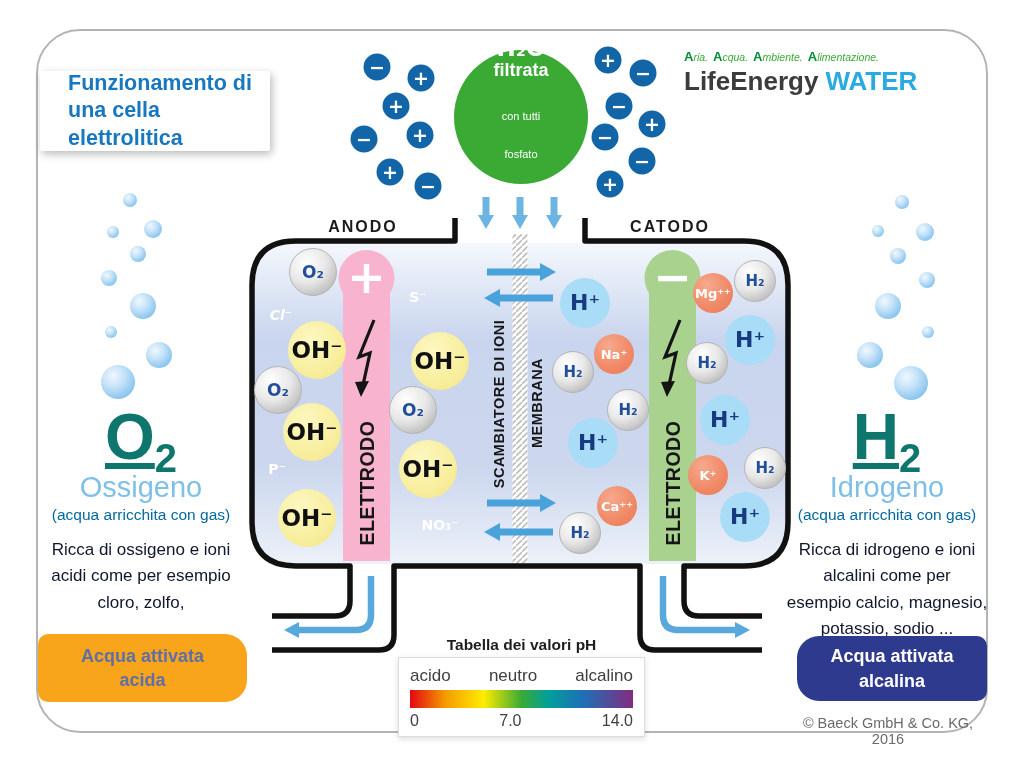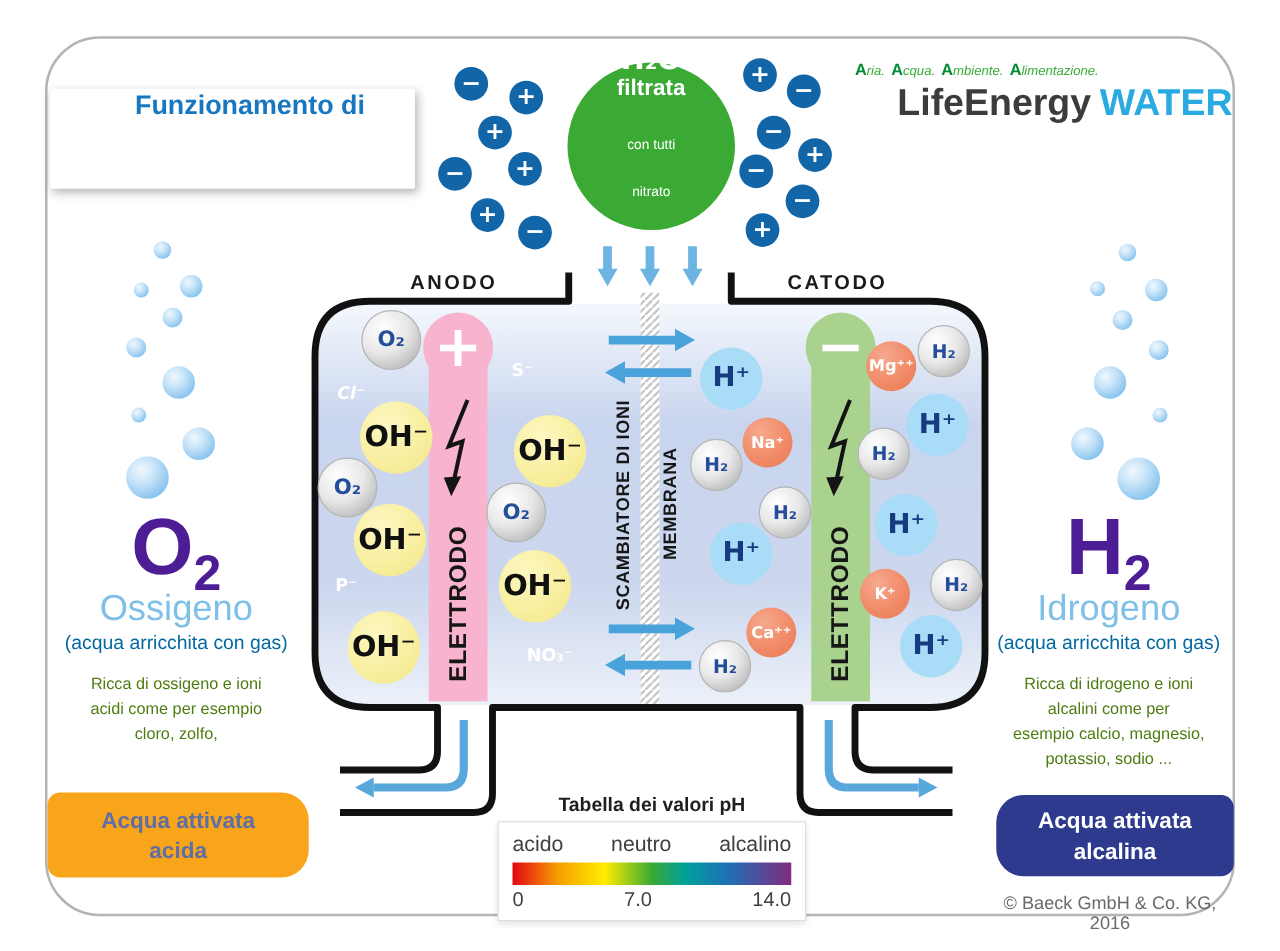--- a/index.html
+++ b/index.html
@@ -4,35 +4,35 @@
 <style>
   html,body{margin:0;padding:0;background:#fff;}
   .canvas{position:relative;width:1024px;height:761px;background:#fff;overflow:hidden;
           font-family:"Liberation Sans",sans-serif;color:#222;}
   .frame{position:absolute;left:36px;top:29px;width:948px;height:700px;
          border:2px solid #b4b4b4;border-radius:44px;}
   .layer{position:absolute;inset:0;pointer-events:none;}
   svg.diagram{position:absolute;left:0;top:0;}
 
   
-  .title-box{position:absolute;left:40px;top:71px;width:292px;height:80px;background:#fff;
+  .title-box{position:absolute;left:40px;top:71px;width:230px;height:80px;background:#fff;
              box-shadow:2px 3px 8px rgba(0,0,0,.28);border-radius:2px;
-             display:flex;flex-direction:row;justify-content:center;padding-left:28px;box-sizing:border-box;}
+             display:flex;flex-direction:column;justify-content:center;padding-left:28px;box-sizing:border-box;}
   .title-box div{font-size:21.5px;font-weight:bold;color:#1878bf;line-height:1.28;}
 
   .logo{position:absolute;left:684px;top:47px;width:302px;}
   .tagline{display:flex;gap:5px;align-items:baseline;white-space:nowrap;}
   .tag-cap{font-size:13px;font-weight:800;color:#008d36;}
   .tag-rest{font-size:10.5px;font-style:italic;color:#3aaa35;}
   .brand{display:flex;align-items:center;margin-top:1px;font-weight:800;font-size:45px;
          letter-spacing:-1.5px;line-height:1;}
   .brand .si,.brand .ur{color:#129e3f;}
   .brand .salute{color:#0a8038;margin-left:9px;}
   .brand svg{margin:0 1px;}
-  .subbrand{text-align:right;margin-top:3px;font-size:30px;line-height:1;white-space:nowrap;}
+  .subbrand{margin-top:3px;font-size:26px;line-height:1;white-space:nowrap;}
   .subbrand .life{color:#3c3c3b;font-weight:700;}
   .subbrand .water{color:#29abe2;font-weight:800;margin-left:7px;}
 
   
   .inlet{position:absolute;left:521px;top:117px;width:134px;height:134px;border-radius:50%;
          background:#3aaa35;transform:translate(-50%,-50%);color:#fff;display:flex;flex-direction:column;
          align-items:center;justify-content:center;text-align:center;}
   .inlet .big{font-size:23px;font-weight:bold;line-height:1.1;}
   .inlet .big2{font-size:18px;font-weight:bold;line-height:1.1;margin-bottom:4px;}
   .inlet .small{font-size:11px;line-height:1.15;margin-top:25px;}
@@ -65,25 +65,25 @@
   .ion.hplus{width:50px;height:50px;font-size:22px;color:#173a80;background:#a9dcf7;}
   .ion.cation{width:40px;height:40px;font-size:13px;color:#fff;
        background:radial-gradient(circle at 36% 30%, #f6a98e 0%, #f08865 60%, #e97a55 100%);}
 
   
   .bubble{position:absolute;transform:translate(-50%,-50%);border-radius:50%;
        background:radial-gradient(circle at 36% 32%, #f0f8fe 0%, #c6e3f8 35%, #84c2ee 78%, #6ab2e7 100%);}
 
   
   .panel{position:absolute;width:226px;text-align:center;}
-  .panel .symbol{font-size:64px;font-weight:700;color:#4c1d95;line-height:1;}
+  .panel .symbol{font-size:64px;font-weight:700;color:#0f766e;line-height:1;text-decoration:underline;}
   .panel .symbol .sub{font-size:40px;position:relative;top:13px;}
   .panel .name{font-size:29px;color:#7fc0e8;margin-top:4px;line-height:1;}
   .panel .note{font-size:15.5px;color:#0369a1;margin-top:4px;line-height:1.1;}
-  .panel .desc{margin-top:14px;font-size:13px;color:#4d7c0f;line-height:1.55;}
+  .panel .desc{margin-top:14px;font-size:17px;color:#0f172a;line-height:1.55;}
 
   
   .acid-box{position:absolute;left:38px;top:634px;width:209px;height:68px;background:#f9a51b;
             border-radius:10px 22px 22px 10px;display:flex;flex-direction:column;align-items:center;
             justify-content:center;color:#5f6fa5;font-size:18px;font-weight:bold;line-height:1.35;}
   .alk-box{position:absolute;left:797px;top:636px;width:190px;height:65px;background:#2d3a8e;
             border-radius:22px 10px 10px 22px;display:flex;flex-direction:column;align-items:center;
             justify-content:center;color:#fff;font-size:18px;font-weight:bold;line-height:1.35;}
 
   
@@ -170,40 +170,41 @@
       <polygon points="299,622 299,638 284,630" fill="#58a8db"></polygon>
     </g>
     <g>
       <path d="M663 576 L663 615 Q663 630 678 630 L735 630" fill="none" stroke="#58a8db" stroke-width="6.5"></path>
       <polygon points="735,622 735,638 750,630" fill="#58a8db"></polygon>
     </g>
   </svg>
 
   <div class="title-box">
     <div>Funzionamento di</div>
+    <div>una cella elettrolitica</div>
   </div>
 
   <div class="logo">
     <div class="tagline">
 
     <span><span class="tag-cap">A</span><span class="tag-rest">ria.</span></span>
         <span><span class="tag-cap">A</span><span class="tag-rest">cqua.</span></span>
         <span><span class="tag-cap">A</span><span class="tag-rest">mbiente.</span></span>
         <span><span class="tag-cap">A</span><span class="tag-rest">limentazione.</span></span>
       </div>
     <div class="subbrand">
       <span class="life">LifeEnergy</span><span class="water">WATER</span>
     </div>
   </div>
 
   <div class="inlet">
     <div class="big chem" style="font-family:'DejaVu Sans',sans-serif;">H₂O</div>
     <div class="big2">filtrata</div>
     <div class="small">con tutti</div>
-    <div class="small">nitrato</div>
+    <div class="small">fosfato</div>
     <div class="small">disciolti</div>
   </div>
 
   <div class="layer">
 
   <div class="particle" style="left: 377px; top: 67px;">−</div>
       <div class="particle" style="left: 421px; top: 78px;">+</div>
       <div class="particle" style="left: 396px; top: 106px;">+</div>
       <div class="particle" style="left: 364px; top: 139px;">−</div>
       <div class="particle" style="left: 420px; top: 135px;">+</div>

